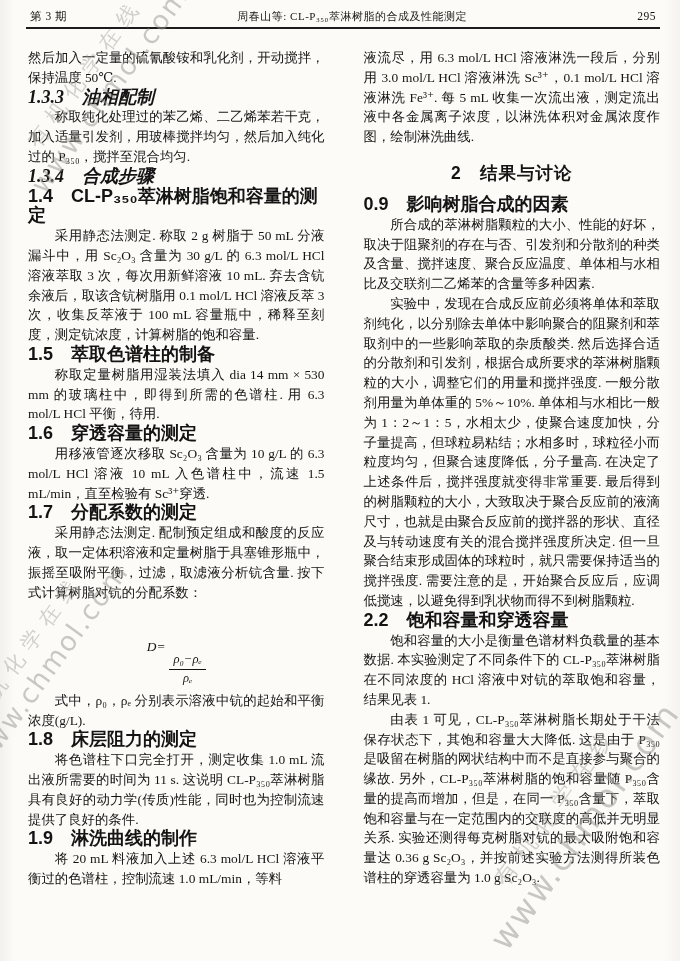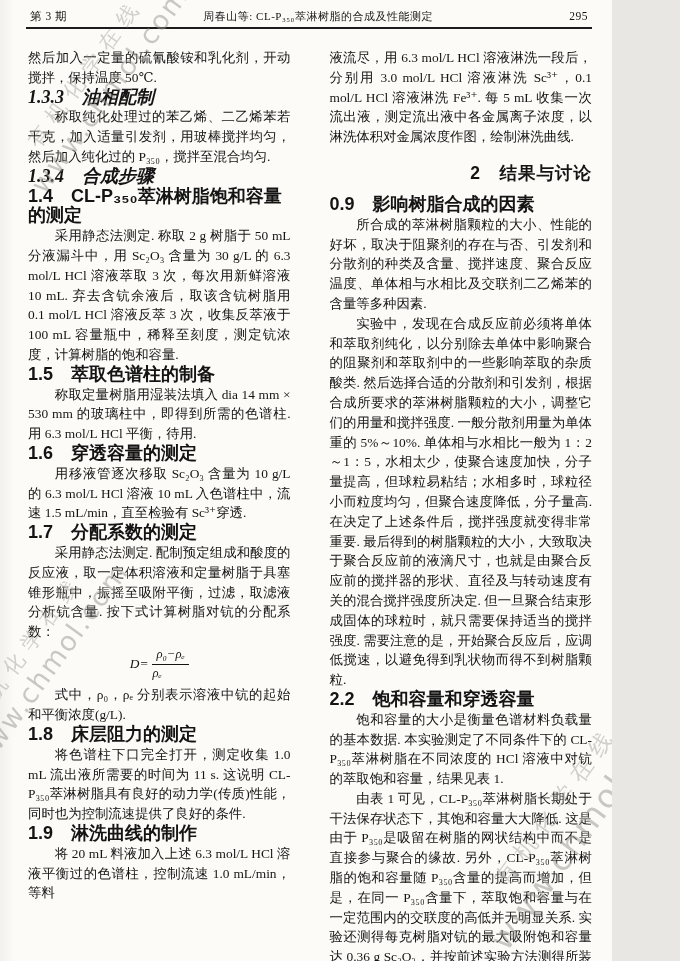--- a/index.html
+++ b/index.html
@@ -1,17 +1,17 @@
 <!DOCTYPE html>
 <html><head>
 <meta charset="utf-8">
 <style>
   html,body{margin:0;padding:0;background:#e9e7e3;}
   .page{
-    position:relative;width:612px;height:961px;overflow:hidden;
+    position:relative;width:680px;height:961px;overflow:hidden;
     background:linear-gradient(90deg,#f3f1ed 0px,#fcfbf8 14px,#fcfbf8 664px,#f5f3ef 680px);
     font-family:"Liberation Serif","DejaVu Serif",serif;
     color:#141414;
   }
   
   .header{
     position:absolute;top:9px;left:30px;right:24px;
     display:flex;justify-content:space-between;align-items:baseline;
     font-size:11.5px;letter-spacing:.5px;
   }
@@ -28,30 +28,30 @@
   .sec-h{
     margin:0;font-size:18px;line-height:19.8px;font-weight:bold;
     font-family:"Liberation Sans","DejaVu Sans",sans-serif;text-align:left;
   }
   .sec-h.kai{
     font-family:"Liberation Serif","DejaVu Serif",serif;
     font-style:italic;
   }
   .big-h{
     margin:14px 0 10px 0;font-size:17.5px;line-height:24px;font-weight:bold;
-    font-family:"Liberation Sans","DejaVu Sans",sans-serif;letter-spacing:1px;text-align:right;
+    font-family:"Liberation Sans","DejaVu Sans",sans-serif;letter-spacing:1px;text-align:center;
   }
   
   .formula{
     text-align:center;margin:5px 0 4px 0;font-style:italic;font-size:13.4px;line-height:1;
   }
   .f-lhs{display:inline-block;vertical-align:middle;margin-right:4px;}
   .frac{
     display:inline-flex;flex-direction:column;vertical-align:middle;
-    text-align:left;font-size:12.6px;line-height:1.25;
+    text-align:center;font-size:12.6px;line-height:1.25;margin-top:45px;
   }
   .frac .num{border-bottom:1.2px solid #141414;padding:0 4px 1px 4px;}
   .frac .den{padding-top:1px;}
   
   .wm{
     position:absolute;pointer-events:none;z-index:6;
     transform:rotate(-54deg);text-align:center;color:#98958f;
   }
   .wm-cn{display:block;font-size:21px;letter-spacing:9px;opacity:.42;}
   .wm-url{display:block;font-size:27px;opacity:.5;font-family:"DejaVu Sans","Liberation Sans",sans-serif;letter-spacing:2px;}

